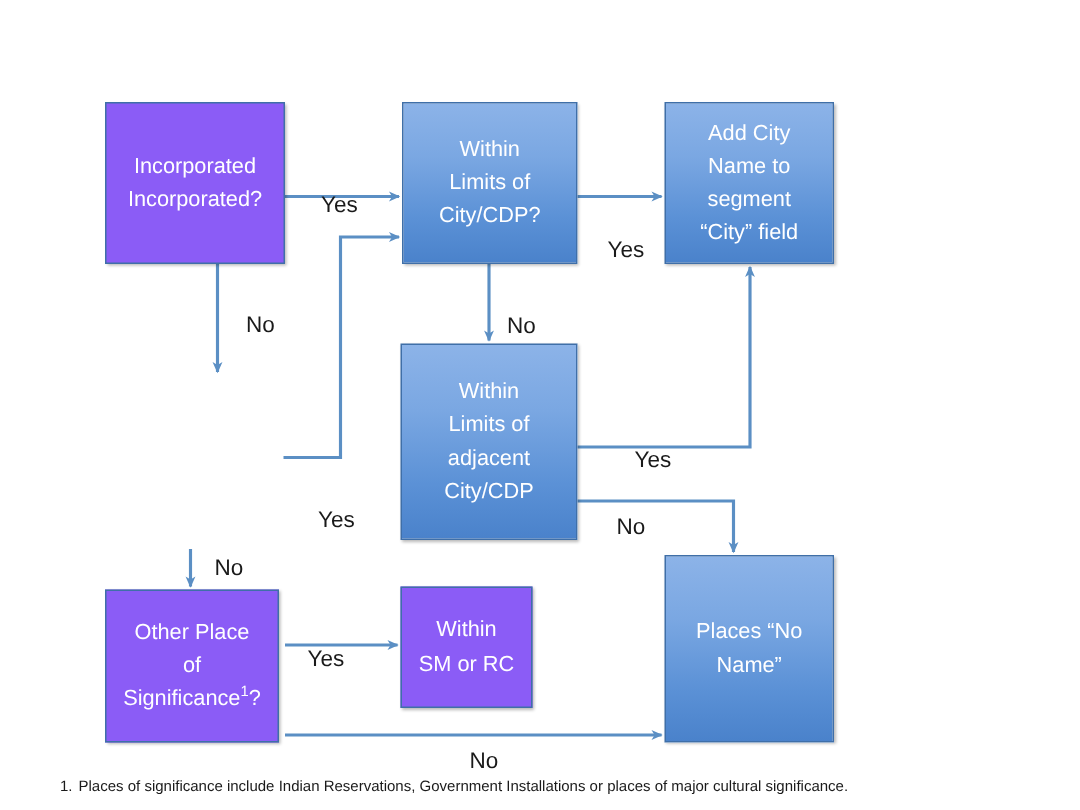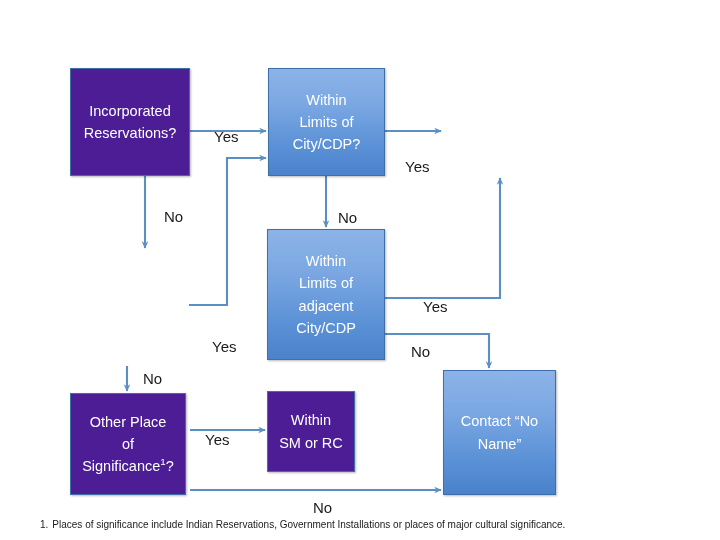--- a/index.html
+++ b/index.html
@@ -40,21 +40,21 @@
     color: #ffffff;
     font-family: "Liberation Sans", sans-serif;
     font-size: 14.5px;
     line-height: 1.52;
     border: 1px solid #3f6fa8;
     box-shadow: 1px 1px 2px rgba(0,0,0,0.28);
     padding: 2px 4px;
     z-index: 3;
   }
   .node.solid {
-    background: #4c1d95;
+    background: #8b5cf6;
   }
   .node.grad {
     background: linear-gradient(to bottom, #8cb3e8 0%, #7aa7e2 34%, #5b91d6 72%, #4a82cb 100%);
   }
 
   .edge-label {
     position: absolute;
     color: #1a1a1a;
     font-family: "Liberation Sans", sans-serif;
     font-size: 15px;
@@ -114,32 +114,40 @@
        Contact SM or RC --&gt;
       <path d="M190,430 L265,430"></path>
        Select No City (bottom, right) --&gt;
       <path d="M190,490 L441,490"></path>
     </g>
   </svg>
 
   <div class="node solid" style="left:70px;  top:68px;  width:120px; height:108px;">
     <span>
       <span>Incorporated</span><br>
-      <span>Reservations?</span>
+      <span>Incorporated?</span>
     </span>
   </div>
 
   <div class="node grad" style="left:268px; top:68px;  width:117px; height:108px;">
     <span>
       <span>Within</span><br>
       <span>Limits of</span><br>
       <span>City/CDP?</span>
     </span>
   </div>
 
+  <div class="node grad" style="left:443px; top:68px;  width:113px; height:108px;">
+    <span>
+      <span>Add City</span><br>
+      <span>Name to</span><br>
+      <span>segment</span><br>
+      <span>“City” field</span>
+    </span>
+  </div>
 
 
   <div class="node grad" style="left:267px; top:229px; width:118px; height:131px;">
     <span>
       <span>Within</span><br>
       <span>Limits of</span><br>
       <span>adjacent</span><br>
       <span>City/CDP</span>
     </span>
   </div>
@@ -154,21 +162,21 @@
 
   <div class="node solid" style="left:267px; top:391px; width:88px;  height:81px;">
     <span>
       <span>Within</span><br>
       <span>SM or RC</span>
     </span>
   </div>
 
   <div class="node grad" style="left:443px; top:370px; width:113px; height:125px;">
     <span>
-      <span>Contact “No</span><br>
+      <span>Places “No</span><br>
       <span>Name”</span>
     </span>
   </div>
 
   <div class="edge-label" style="left:214px; top:129px;">Yes</div>
 
   <div class="edge-label" style="left:164px; top:209px;">No</div>
 
   <div class="edge-label" style="left:405px; top:159px;">Yes</div>
 

